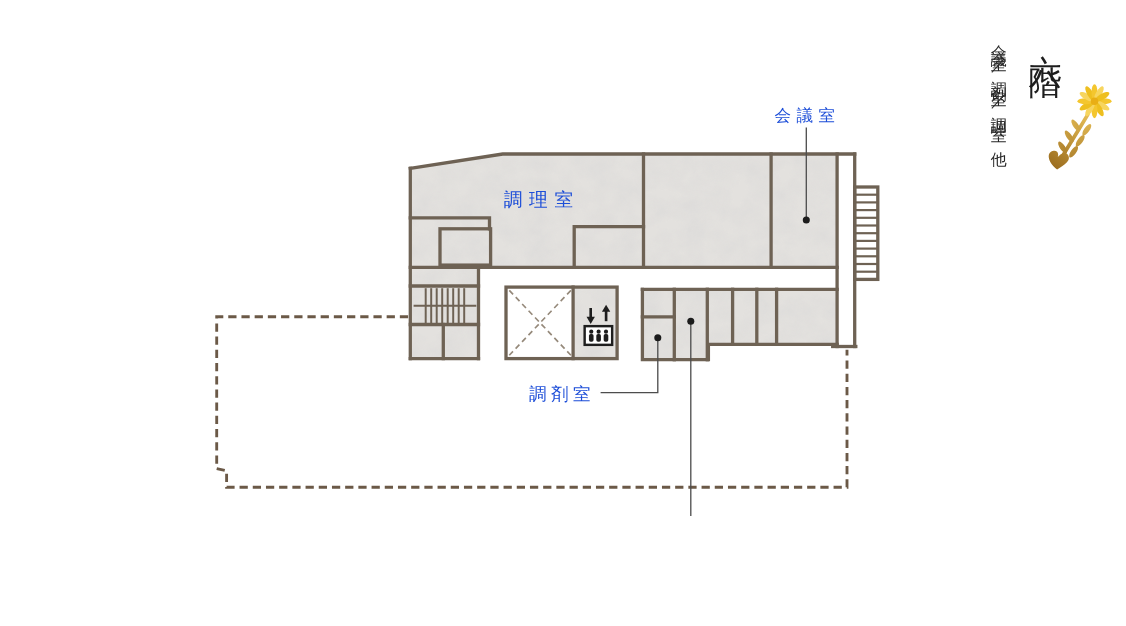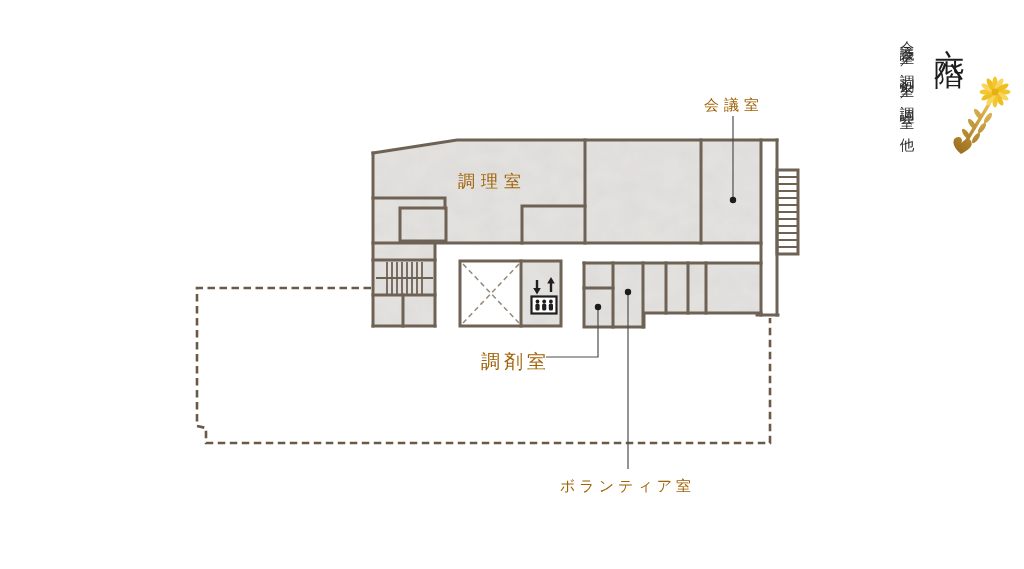--- a/index.html
+++ b/index.html
@@ -6,27 +6,27 @@
   #stage{
     position:relative;
     width:1024px;height:569px;
     background:#ffffff;
     overflow:hidden;
     font-family:"DejaVu Serif","Liberation Serif",serif;
   }
   #plan-svg{position:absolute;left:0;top:0;}
   .lbl{
     position:absolute;
-    color:#a16207;
+    color:#1d4ed8;
     white-space:nowrap;
     font-family:"DejaVu Serif","Liberation Serif",serif;
   }
   .lbl-cooking{left:458px;top:170px;font-size:17px;letter-spacing:6px;text-align:right;}
   .lbl-meeting{left:704px;top:96px;font-size:15px;letter-spacing:5px;}
-  .lbl-dispensing{left:481px;top:349px;font-size:19px;letter-spacing:4px;}
+  .lbl-dispensing{left:481px;top:349px;font-size:16px;letter-spacing:4px;}
   .lbl-volunteer{left:560px;top:477px;font-size:15px;letter-spacing:4px;}
   .vtext{
     position:absolute;
     writing-mode:vertical-rl;
     text-orientation:mixed;
     color:#1d1d1d;
   }
   .floor-title{
     left:928px;top:25px;
     font-size:30px;letter-spacing:11px;
@@ -183,18 +183,17 @@
         <ellipse cx="8" cy="0" rx="7.5" ry="2.7" transform="rotate(300)" fill="#f7d55e"></ellipse>
         <ellipse cx="8" cy="0" rx="7.5" ry="2.7" transform="rotate(330)" fill="#eebf1f"></ellipse>
         <circle cx="0" cy="0" r="3.4" fill="#e9ae15"></circle>
       </g>
     </g>
   </svg>
 
   <div class="lbl lbl-cooking">調理室</div>
   <div class="lbl lbl-meeting">会議室</div>
   <div class="lbl lbl-dispensing">調剤室</div>
-  <div class="lbl lbl-volunteer">ボランティア室</div>
 
   <div class="vtext floor-title">六階</div>
   <div class="vtext floor-subtitle">会議室／調剤室／調理室　他</div>
 
 </div>
 
 </body></html>

